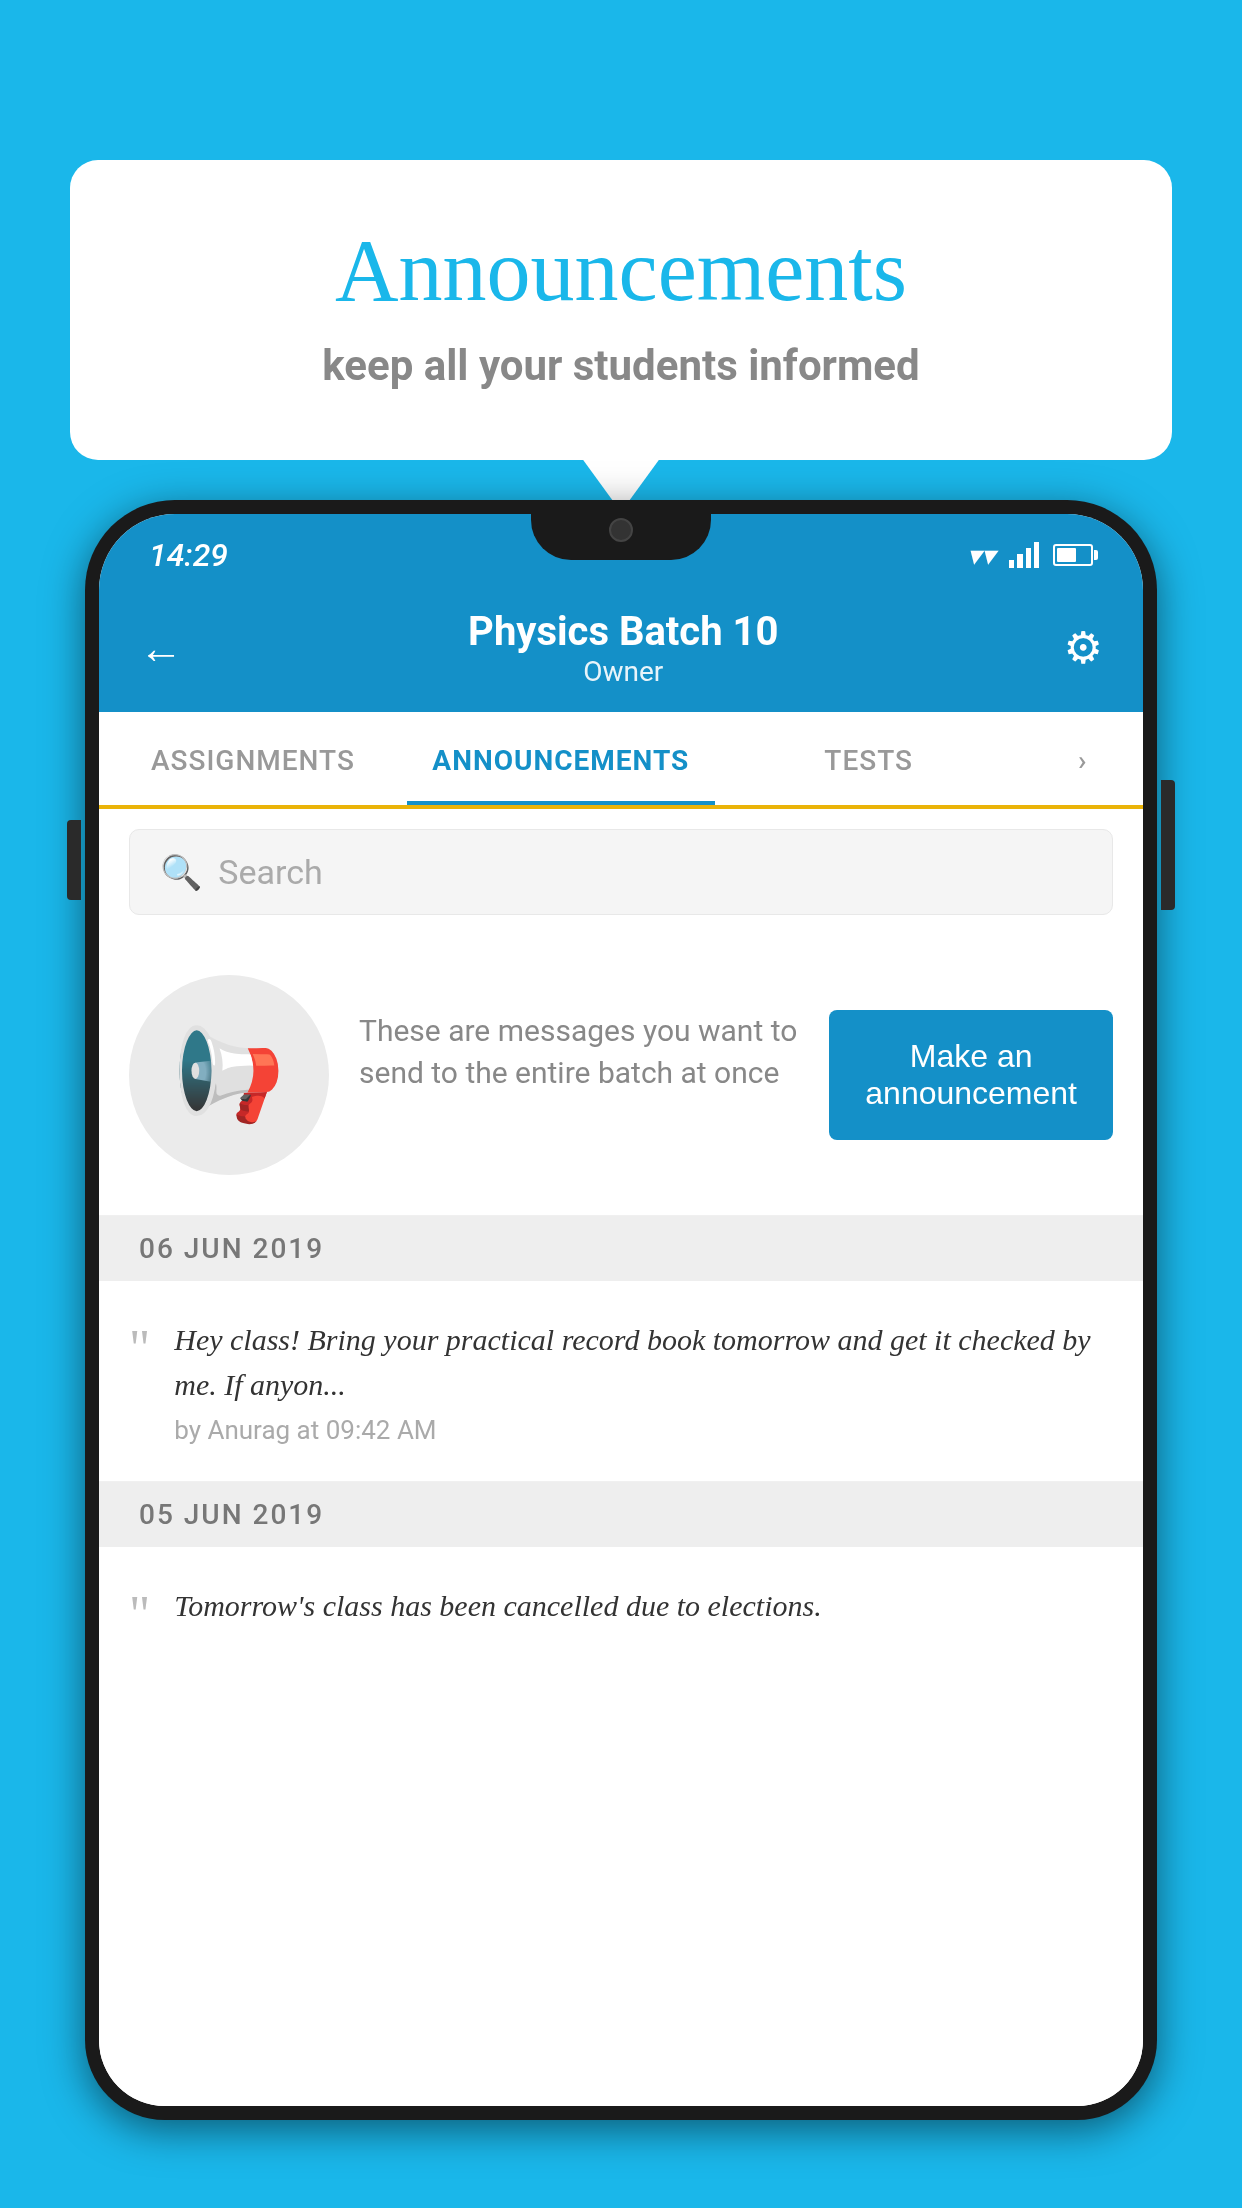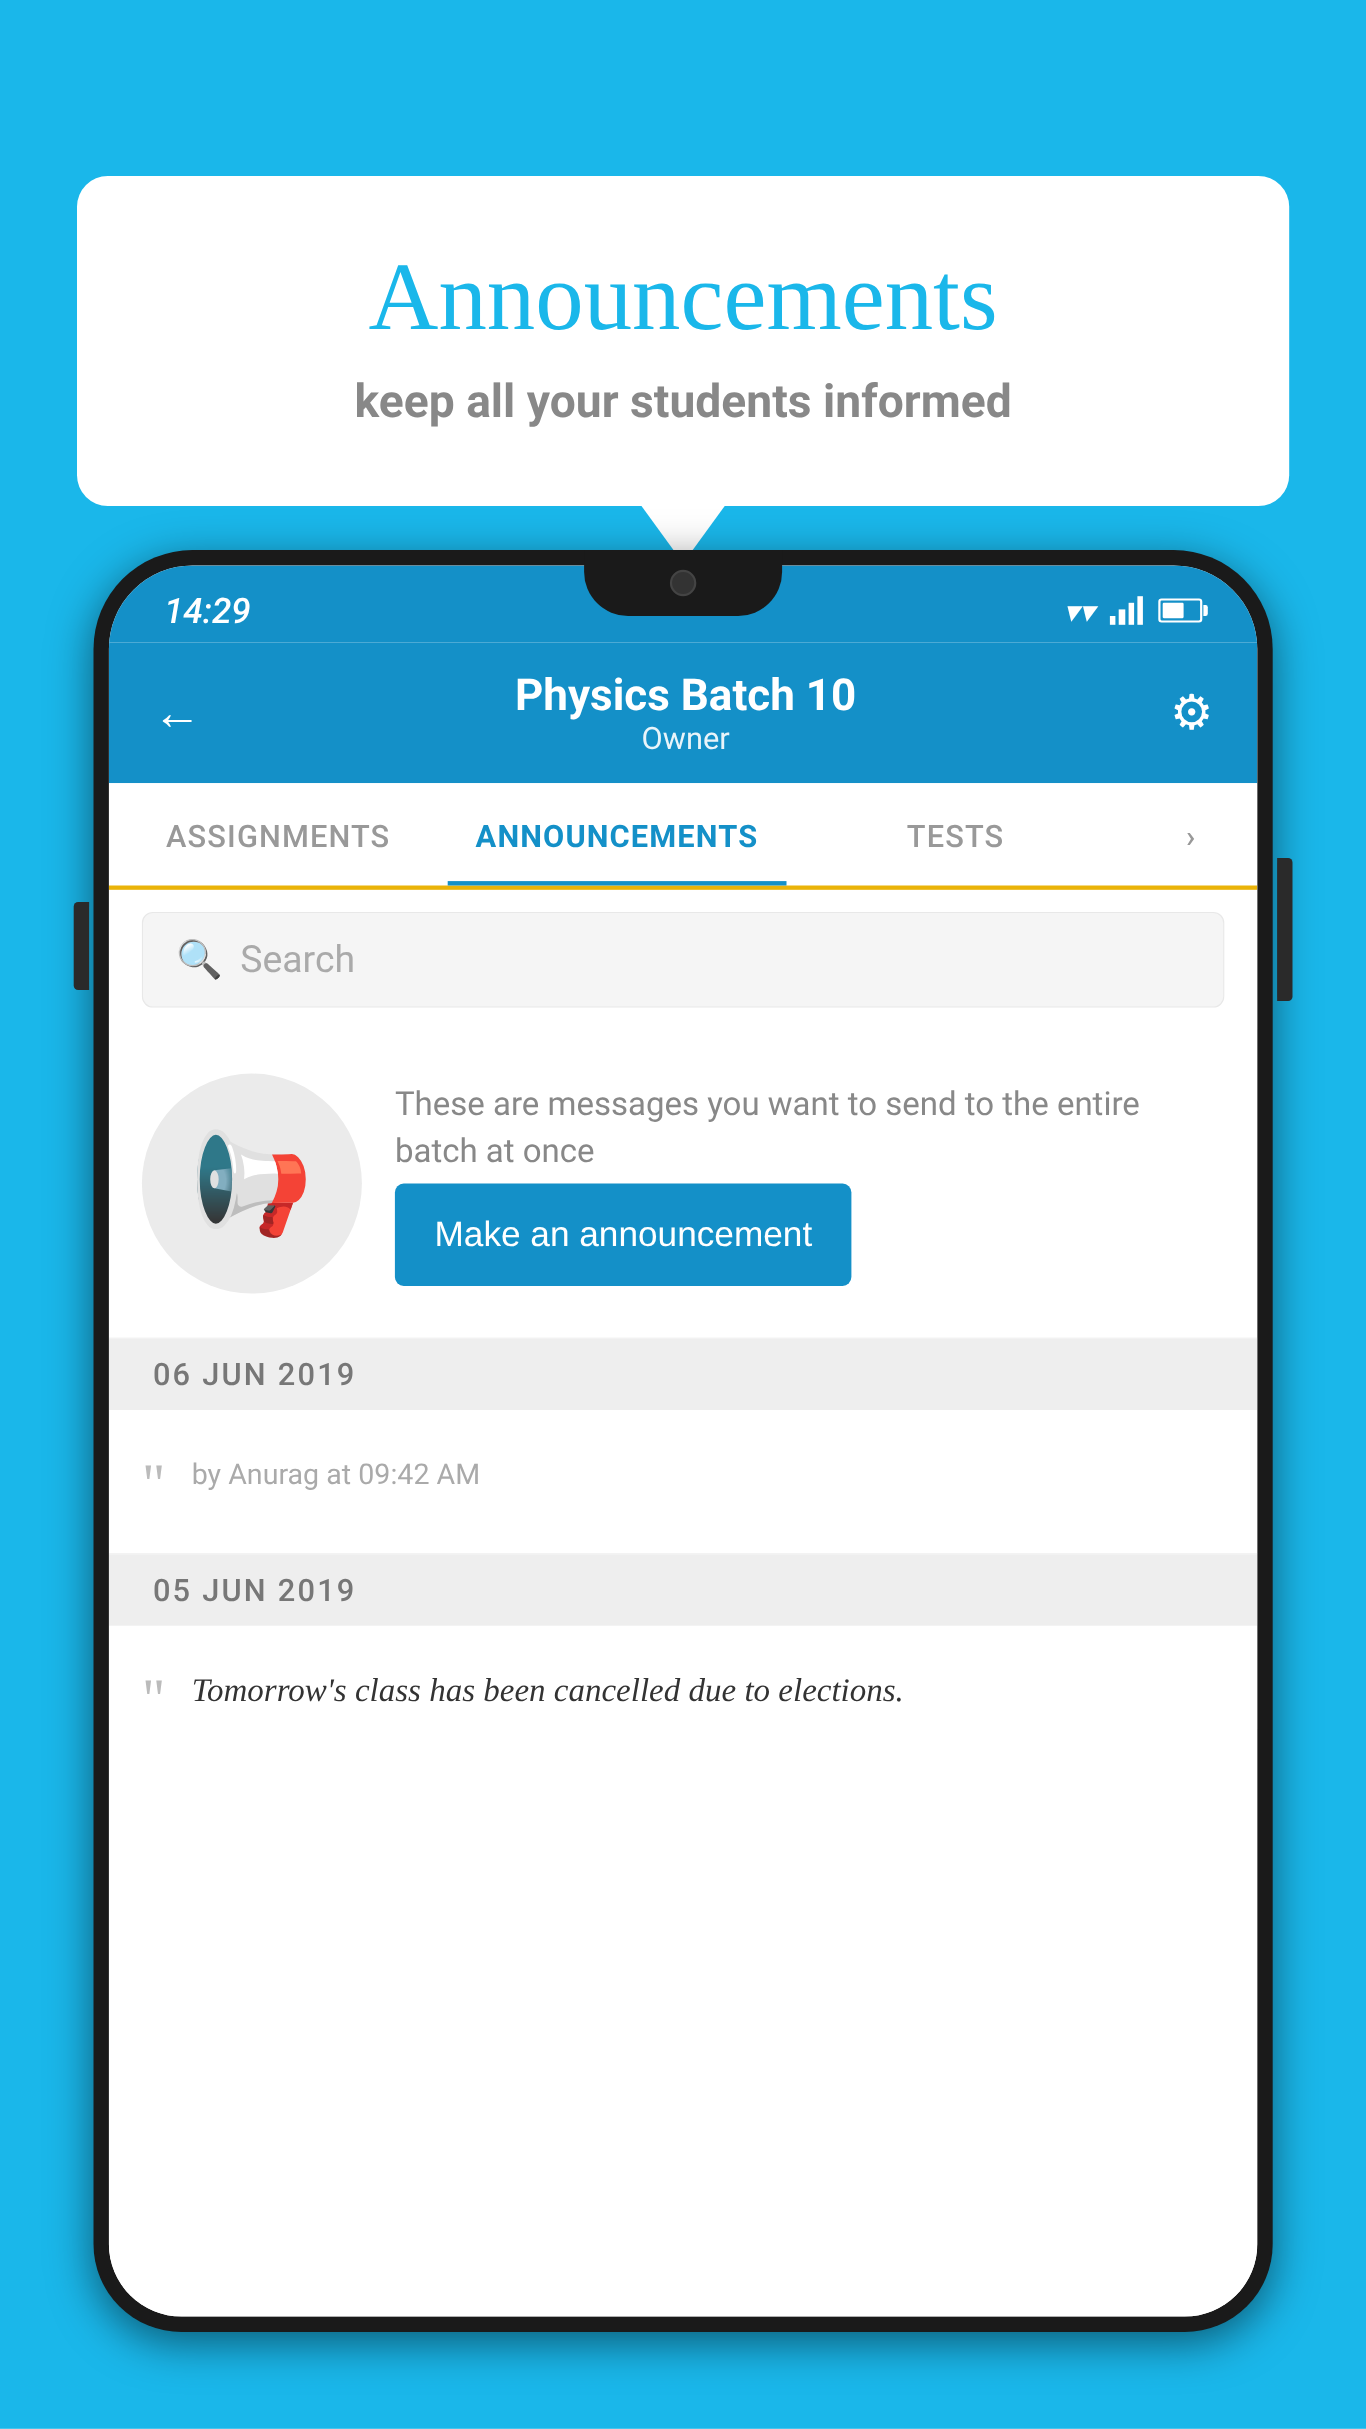--- a/index.html
+++ b/index.html
@@ -342,21 +342,21 @@
 
     .megaphone-icon {
       font-size: 90px;
       color: #607d8b;
       transform: scaleX(-1);
     }
 
     .promo-content {
       flex: 1;
       display: flex;
-      flex-direction: column;
+      flex-direction: row;
       gap: 8px;
     }
 
     .promo-description {
       color: #888;
       font-size: 30px;
       line-height: 1.4;
     }
 
     .make-announcement-btn {
@@ -514,20 +514,21 @@
           </div>
         </div>
 
         <div class="date-separator">
           <span class="date-text">06  JUN  2019</span>
         </div>
 
         <div class="announcement-item">
           <span class="quote-icon">"</span>
           <div class="announcement-content">
+            <div class="announcement-text">Hey class! Bring your practical record book tomorrow and get it checked by me. If anyon...</div>
             <div class="announcement-meta">by Anurag at 09:42 AM</div>
           </div>
         </div>
 
         <div class="date-separator">
           <span class="date-text">05  JUN  2019</span>
         </div>
 
         <div class="announcement-item-last">
           <span class="quote-icon">"</span>

